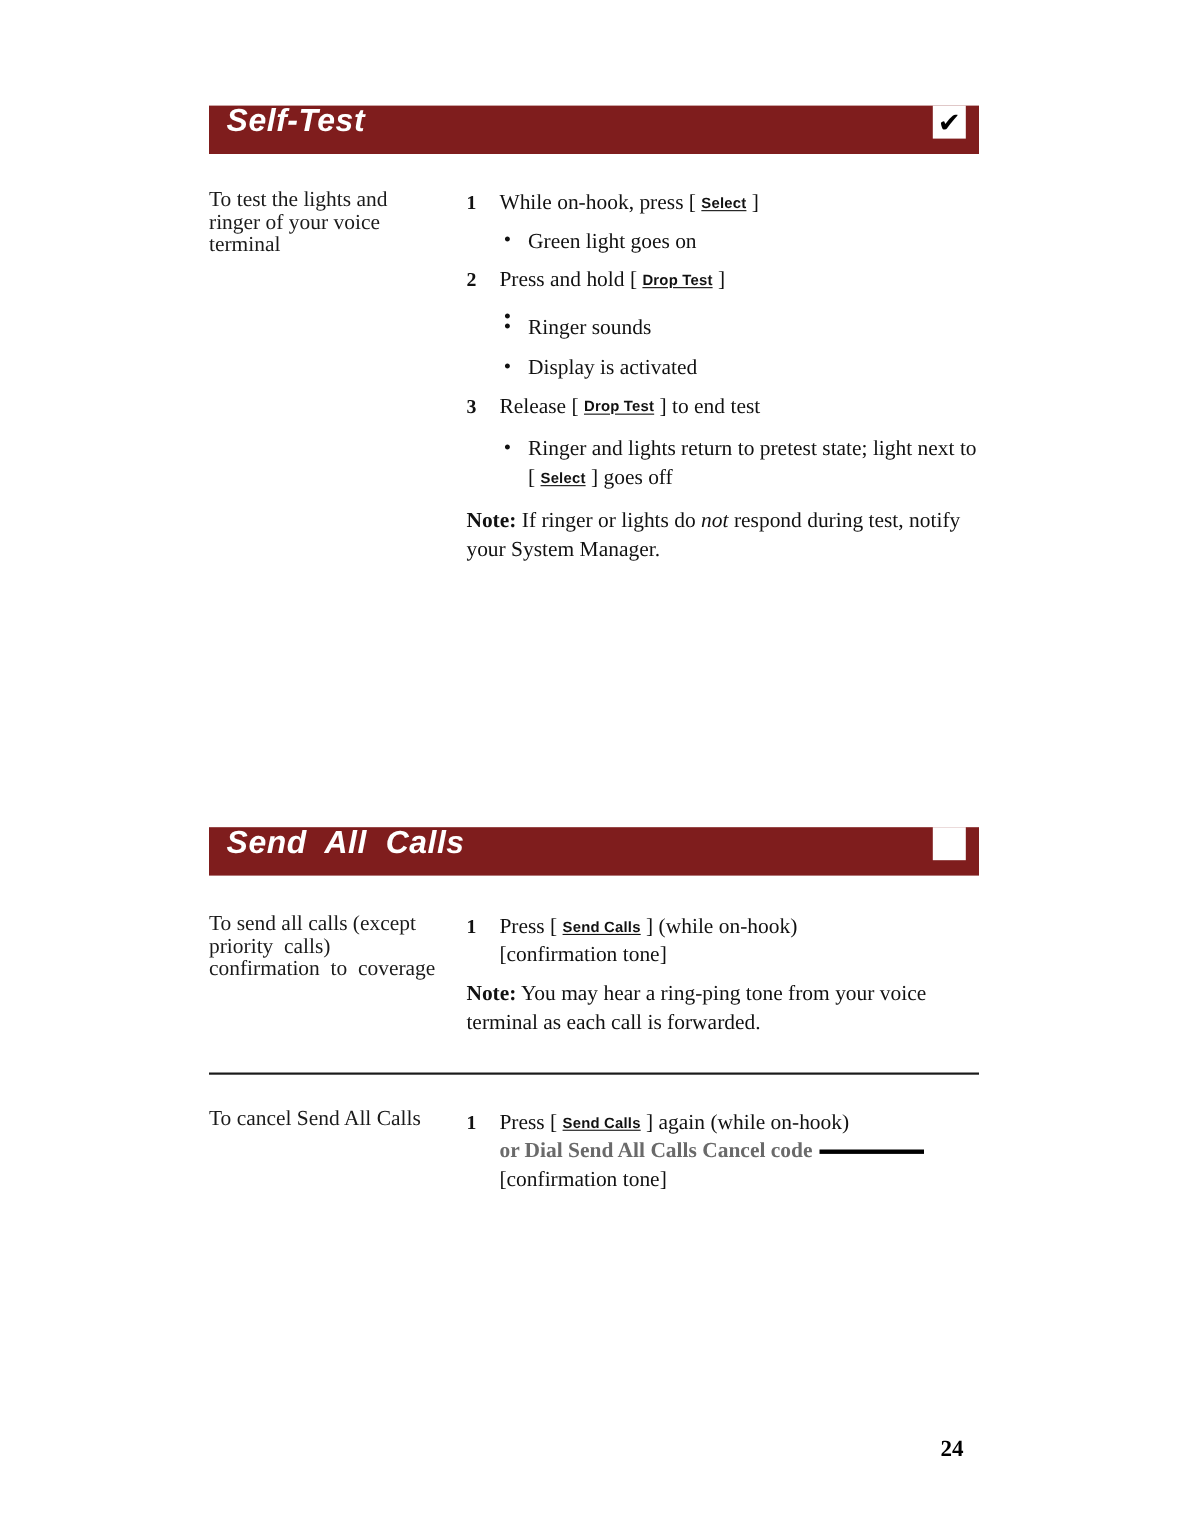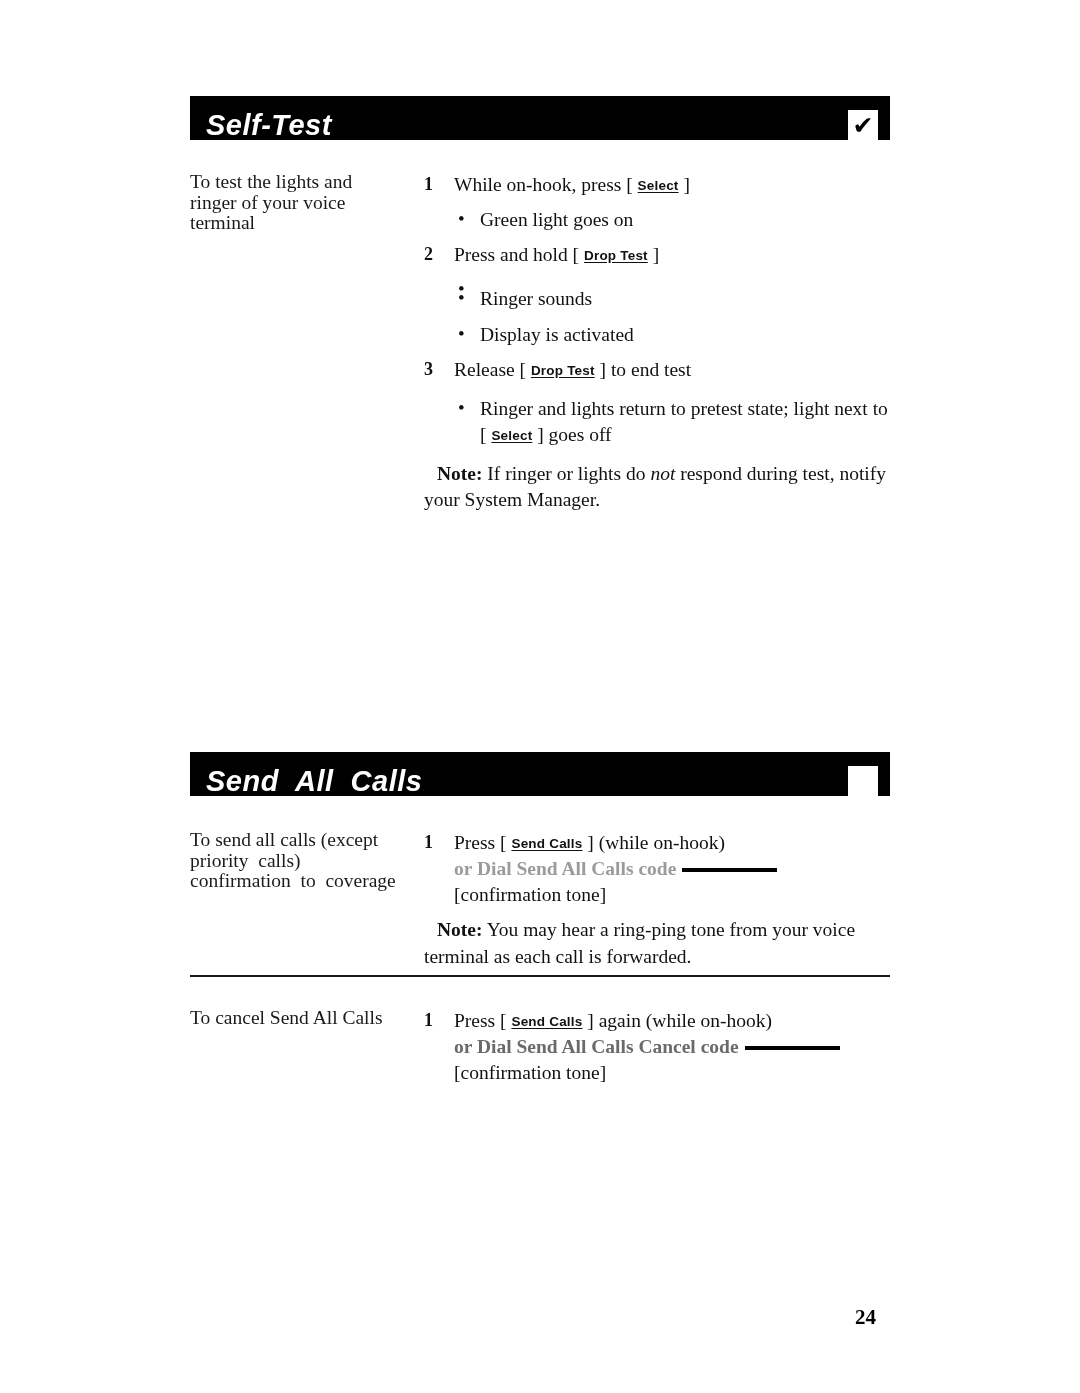--- a/index.html
+++ b/index.html
@@ -23,23 +23,23 @@
     width: 1080px;
     height: 1393px;
   }
 
   
   .section-bar {
     position: absolute;
     left: 190px;
     width: 700px;
     height: 44px;
-    background: #000000;
+    background: #7f1d1d;
     display: flex;
-    align-items: flex-end;
+    align-items: flex-start;
     justify-content: space-between;
     box-sizing: border-box;
     padding: 0 12px 0 16px;
   }
   .section-bar .title {
     color: #ffffff;
     font-family: "Liberation Sans", "DejaVu Sans", sans-serif;
     font-style: italic;
     font-weight: bold;
     font-size: 29px;
@@ -118,21 +118,21 @@
     font-family: "Liberation Sans", "DejaVu Sans", sans-serif;
     font-weight: bold;
     font-size: 13.5px;
     text-decoration: underline;
     text-underline-offset: 2px;
     letter-spacing: 0.2px;
     white-space: pre;
     vertical-align: 1px;
   }
 
-  .b { font-weight: bold; margin-left: 13px; }
+  .b { font-weight: bold; }
   .i { font-style: italic; }
 
   
   .dial-line {
     font-weight: bold;
     font-size: 19.5px;
     white-space: nowrap;
   }
   .dial-line.light { color: #9b9b9b; }
   .dial-line.dark  { color: #6a6a6a; }
@@ -253,23 +253,20 @@
   <div class="left-col" style="top:830px;">
     <span class="lcline">To send all calls (except</span>
     <span class="lcline">priority  calls)</span>
     <span class="lcline">confirmation  to  coverage</span>
   </div>
 
   <div class="right-col" style="top:830px;">
     <div class="step">
       <span class="num">1</span>
       <span>Press [ </span><span class="btn-token">Send Calls</span><span> ] (while on-hook)</span>
-      <div class="dial-line light">
-        <span>or Dial Send All Calls code</span><span class="blank-rule"></span>
-      </div>
       <span class="conf-tone">[confirmation tone]</span>
     </div>
 
     <div class="gap-s"></div>
 
     <div class="note">
       <span class="b">Note:</span><span> You may hear a ring-ping tone from your voice terminal as each call is forwarded.</span>
     </div>
   </div>
 

